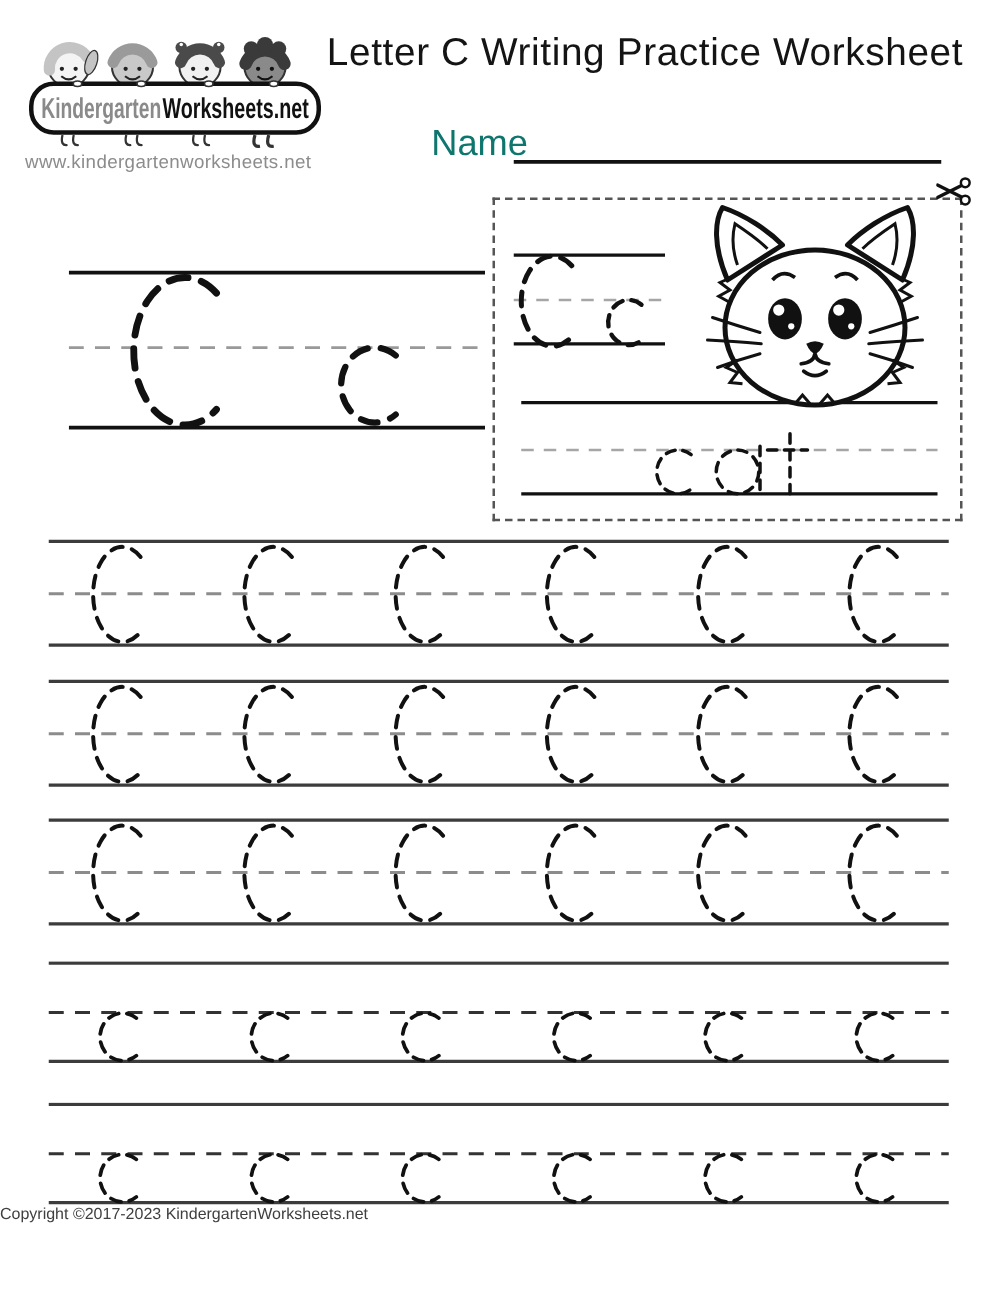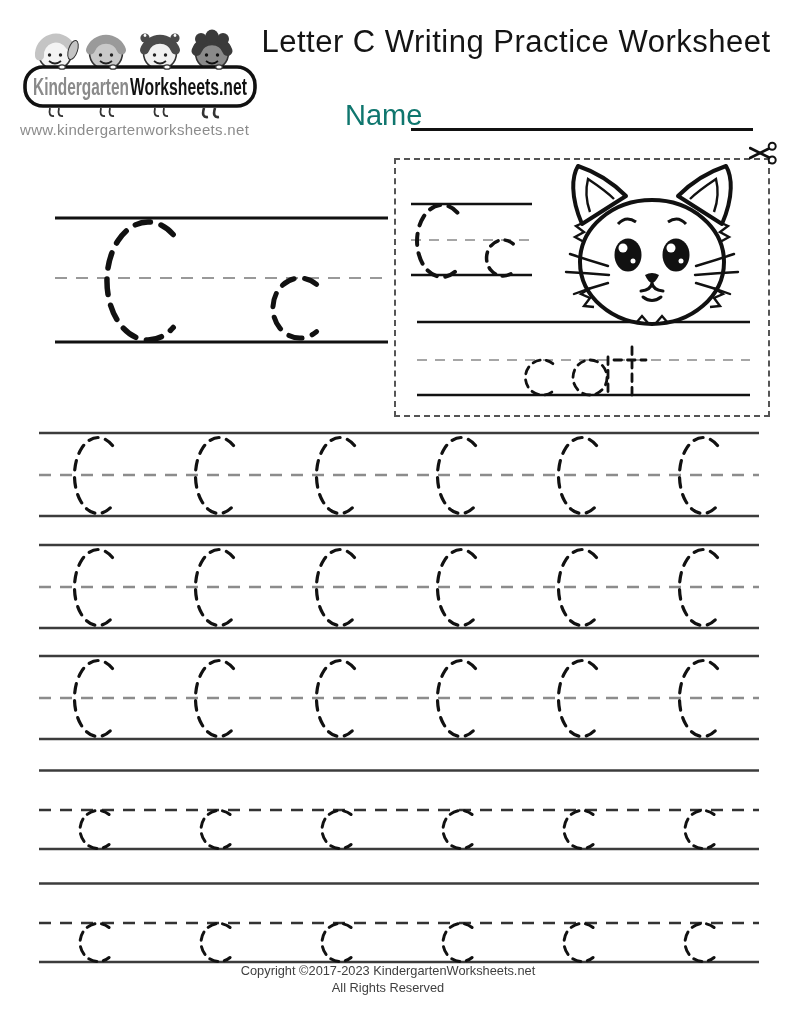--- a/index.html
+++ b/index.html
@@ -5,22 +5,22 @@
   html,body{margin:0;padding:0;background:#fff;}
   .page{position:relative;width:800px;height:1035px;background:#ffffff;
         font-family:"Liberation Sans", sans-serif;overflow:hidden;color:#111;}
   .abs{position:absolute;}
   .title{left:258px;top:24px;width:516px;text-align:center;font-size:31px;
          letter-spacing:.5px;color:#141414;}
   .name-label{left:345px;top:99px;font-size:29px;color:#0f766e;}
   .name-line{left:411px;top:128px;width:342px;border-top:3px solid #111;}
   .url{left:20px;top:121px;font-size:15px;color:#8c8c8c;letter-spacing:.3px;}
   .cutout{left:394px;top:158px;width:372px;height:255px;border:2px dashed #555;}
-  .footer{left:0;top:963px;width:712px;text-align:center;font-size:12.8px;
-          color:#3f3f3f;line-height:16.5px;padding-left:32px;}
+  .footer{left:0;top:963px;width:712px;text-align:left;font-size:12.8px;
+          color:#3f3f3f;line-height:16.5px;}
   svg{display:block;}
 </style>
 </head>
 <body>
 
 <div class="page">
 
   <svg class="abs" style="left:16px;top:20px" width="242" height="102" viewBox="0 0 242 102">
 
     <g>
@@ -211,16 +211,15 @@
         <path d="M 192.1 45.5 A 18 19 0 1 0 192.1 75.5" fill="none" stroke="#111111" stroke-width="3" stroke-dasharray="8.5 6.5" stroke-linecap="round"></path>
         <path d="M 313.1 45.5 A 18 19 0 1 0 313.1 75.5" fill="none" stroke="#111111" stroke-width="3" stroke-dasharray="8.5 6.5" stroke-linecap="round"></path>
         <path d="M 434.1 45.5 A 18 19 0 1 0 434.1 75.5" fill="none" stroke="#111111" stroke-width="3" stroke-dasharray="8.5 6.5" stroke-linecap="round"></path>
         <path d="M 555.1 45.5 A 18 19 0 1 0 555.1 75.5" fill="none" stroke="#111111" stroke-width="3" stroke-dasharray="8.5 6.5" stroke-linecap="round"></path>
         <path d="M 676.1 45.5 A 18 19 0 1 0 676.1 75.5" fill="none" stroke="#111111" stroke-width="3" stroke-dasharray="8.5 6.5" stroke-linecap="round"></path>
       </svg>
     </div>
 
   <div class="abs footer">
     <div>Copyright ©2017-2023 KindergartenWorksheets.net</div>
-    <div>All Rights Reserved</div>
   </div>
 
 </div>
 
 </body></html>

